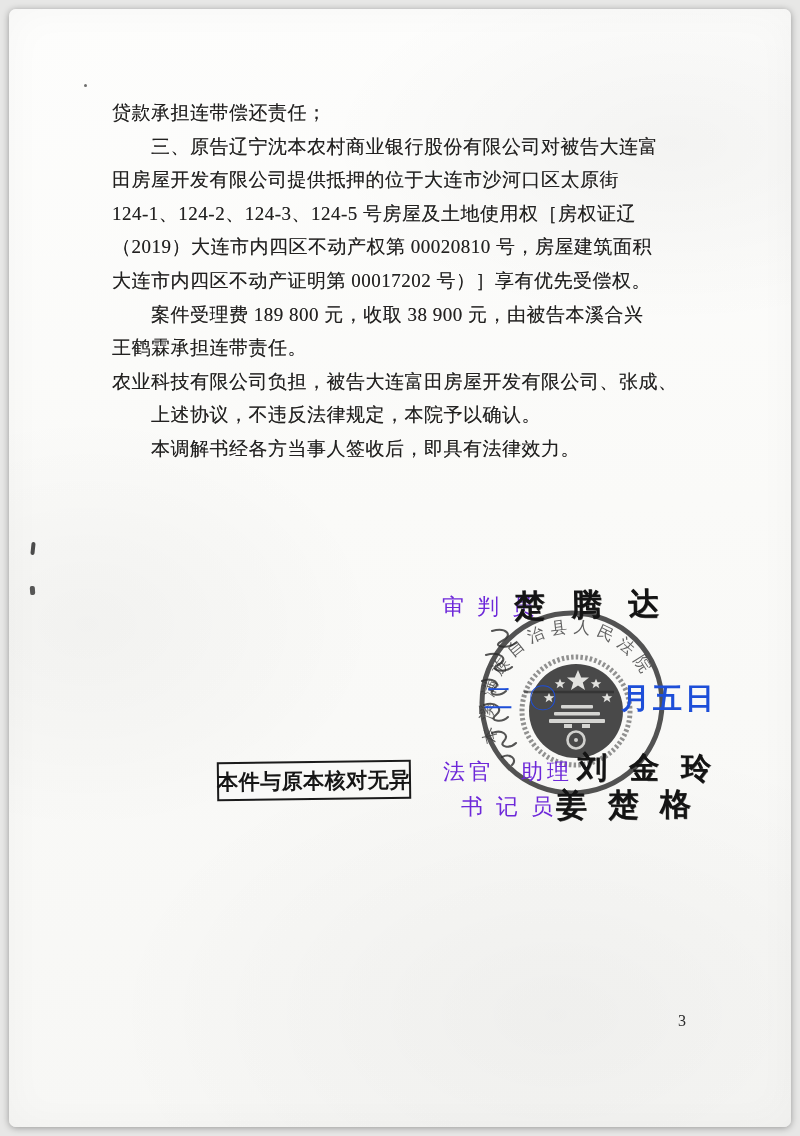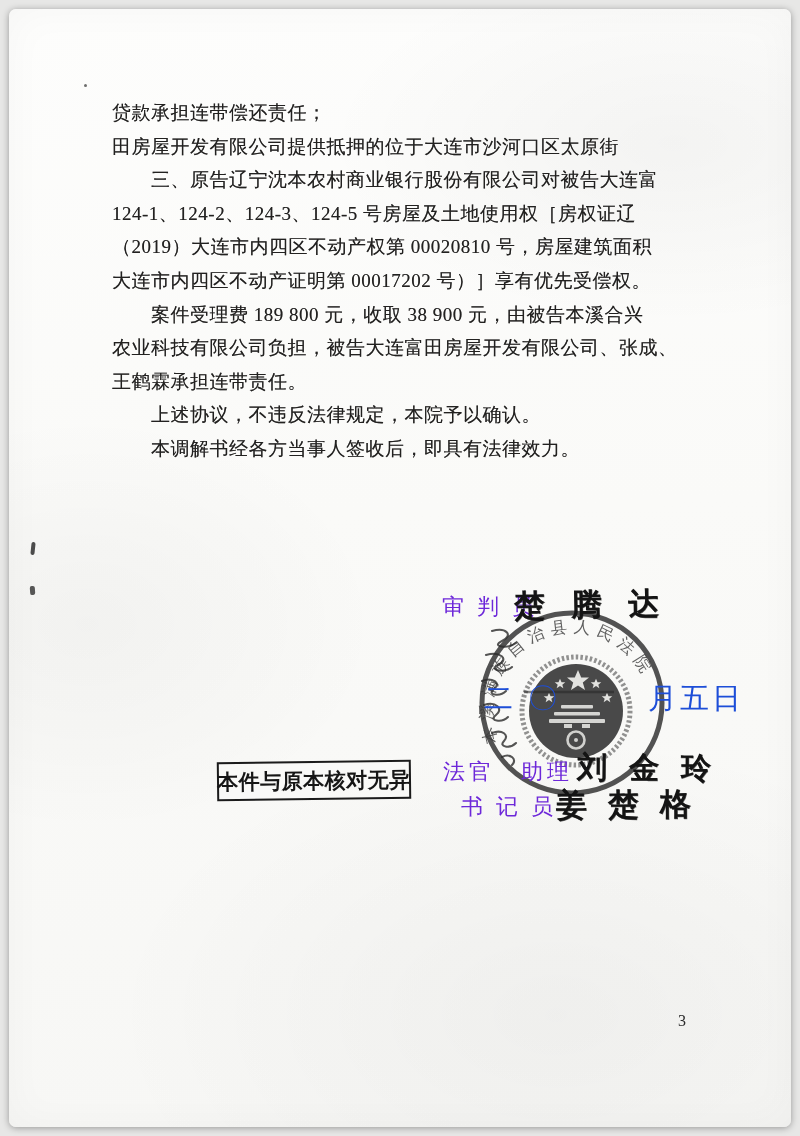--- a/index.html
+++ b/index.html
@@ -91,28 +91,28 @@
 </head>
 <body>
 
 <div class="scan-frame">
   <div class="page"></div>
 
   <div class="canvas">
 
     <div class="doc-body">
         <div class="doc-line">贷款承担连带偿还责任；</div>
+        <div class="doc-line">　　三、原告辽宁沈本农村商业银行股份有限公司对被告大连富</div>
         <div class="doc-line">田房屋开发有限公司提供抵押的位于大连市沙河口区太原街</div>
-        <div class="doc-line">　　三、原告辽宁沈本农村商业银行股份有限公司对被告大连富</div>
         <div class="doc-line">124-1、124-2、124-3、124-5 号房屋及土地使用权［房权证辽</div>
         <div class="doc-line">（2019）大连市内四区不动产权第 00020810 号，房屋建筑面积</div>
         <div class="doc-line">大连市内四区不动产证明第 00017202 号）］享有优先受偿权。</div>
         <div class="doc-line">　　案件受理费 189 800 元，收取 38 900 元，由被告本溪合兴</div>
+        <div class="doc-line">王鹤霖承担连带责任。</div>
         <div class="doc-line">农业科技有限公司负担，被告大连富田房屋开发有限公司、张成、</div>
-        <div class="doc-line">王鹤霖承担连带责任。</div>
         <div class="doc-line">　　上述协议，不违反法律规定，本院予以确认。</div>
         <div class="doc-line">　　本调解书经各方当事人签收后，即具有法律效力。</div>
       </div>
 
     <div class="seal-box">
       <svg width="220" height="220" viewBox="0 0 220 220">
 
         <circle cx="110" cy="110" r="90" fill="none" stroke="#2d2d2d" stroke-width="5" opacity="0.82"></circle>
 
         <defs>
@@ -156,21 +156,21 @@
           <path d="M30,140 C40,136 48,142 42,148 C36,154 48,156 54,150"></path>
           <path d="M40,164 C48,160 56,166 50,172"></path>
         </g>
       </svg>
     </div>
 
     <div class="sig-label spaced-3 over-seal" style="left:442px; top:592px;">审判员</div>
     <div class="handwriting over-seal" style="left:514px; top:584px; letter-spacing:26px; transform:rotate(-1deg);">楚腾达</div>
 
     <div class="date-seg" style="left:484px; top:679px; letter-spacing:15px;">二〇</div>
-    <div class="date-seg" style="left:648px; top:679px; letter-spacing:3px;">月五日</div>
+    <div class="date-seg" style="left:621px; top:679px; letter-spacing:3px;font-weight:bold;">月五日</div>
 
     <div class="sig-label over-seal" style="left:443px; top:757px; letter-spacing:4px;">法官　助理</div>
     <div class="handwriting over-seal" style="left:577px; top:748px; font-size:30px; letter-spacing:22px; transform:rotate(0.5deg);">刘金玲</div>
 
     <div class="sig-label spaced-3 over-seal" style="left:461px; top:792px;">书记员</div>
     <div class="handwriting over-seal" style="left:556px; top:784px; font-size:31px; letter-spacing:21px; transform:rotate(-0.5deg);">姜楚格</div>
 
     <div class="verify-stamp">
       <span>本件与原本核对无异</span>
     </div>

